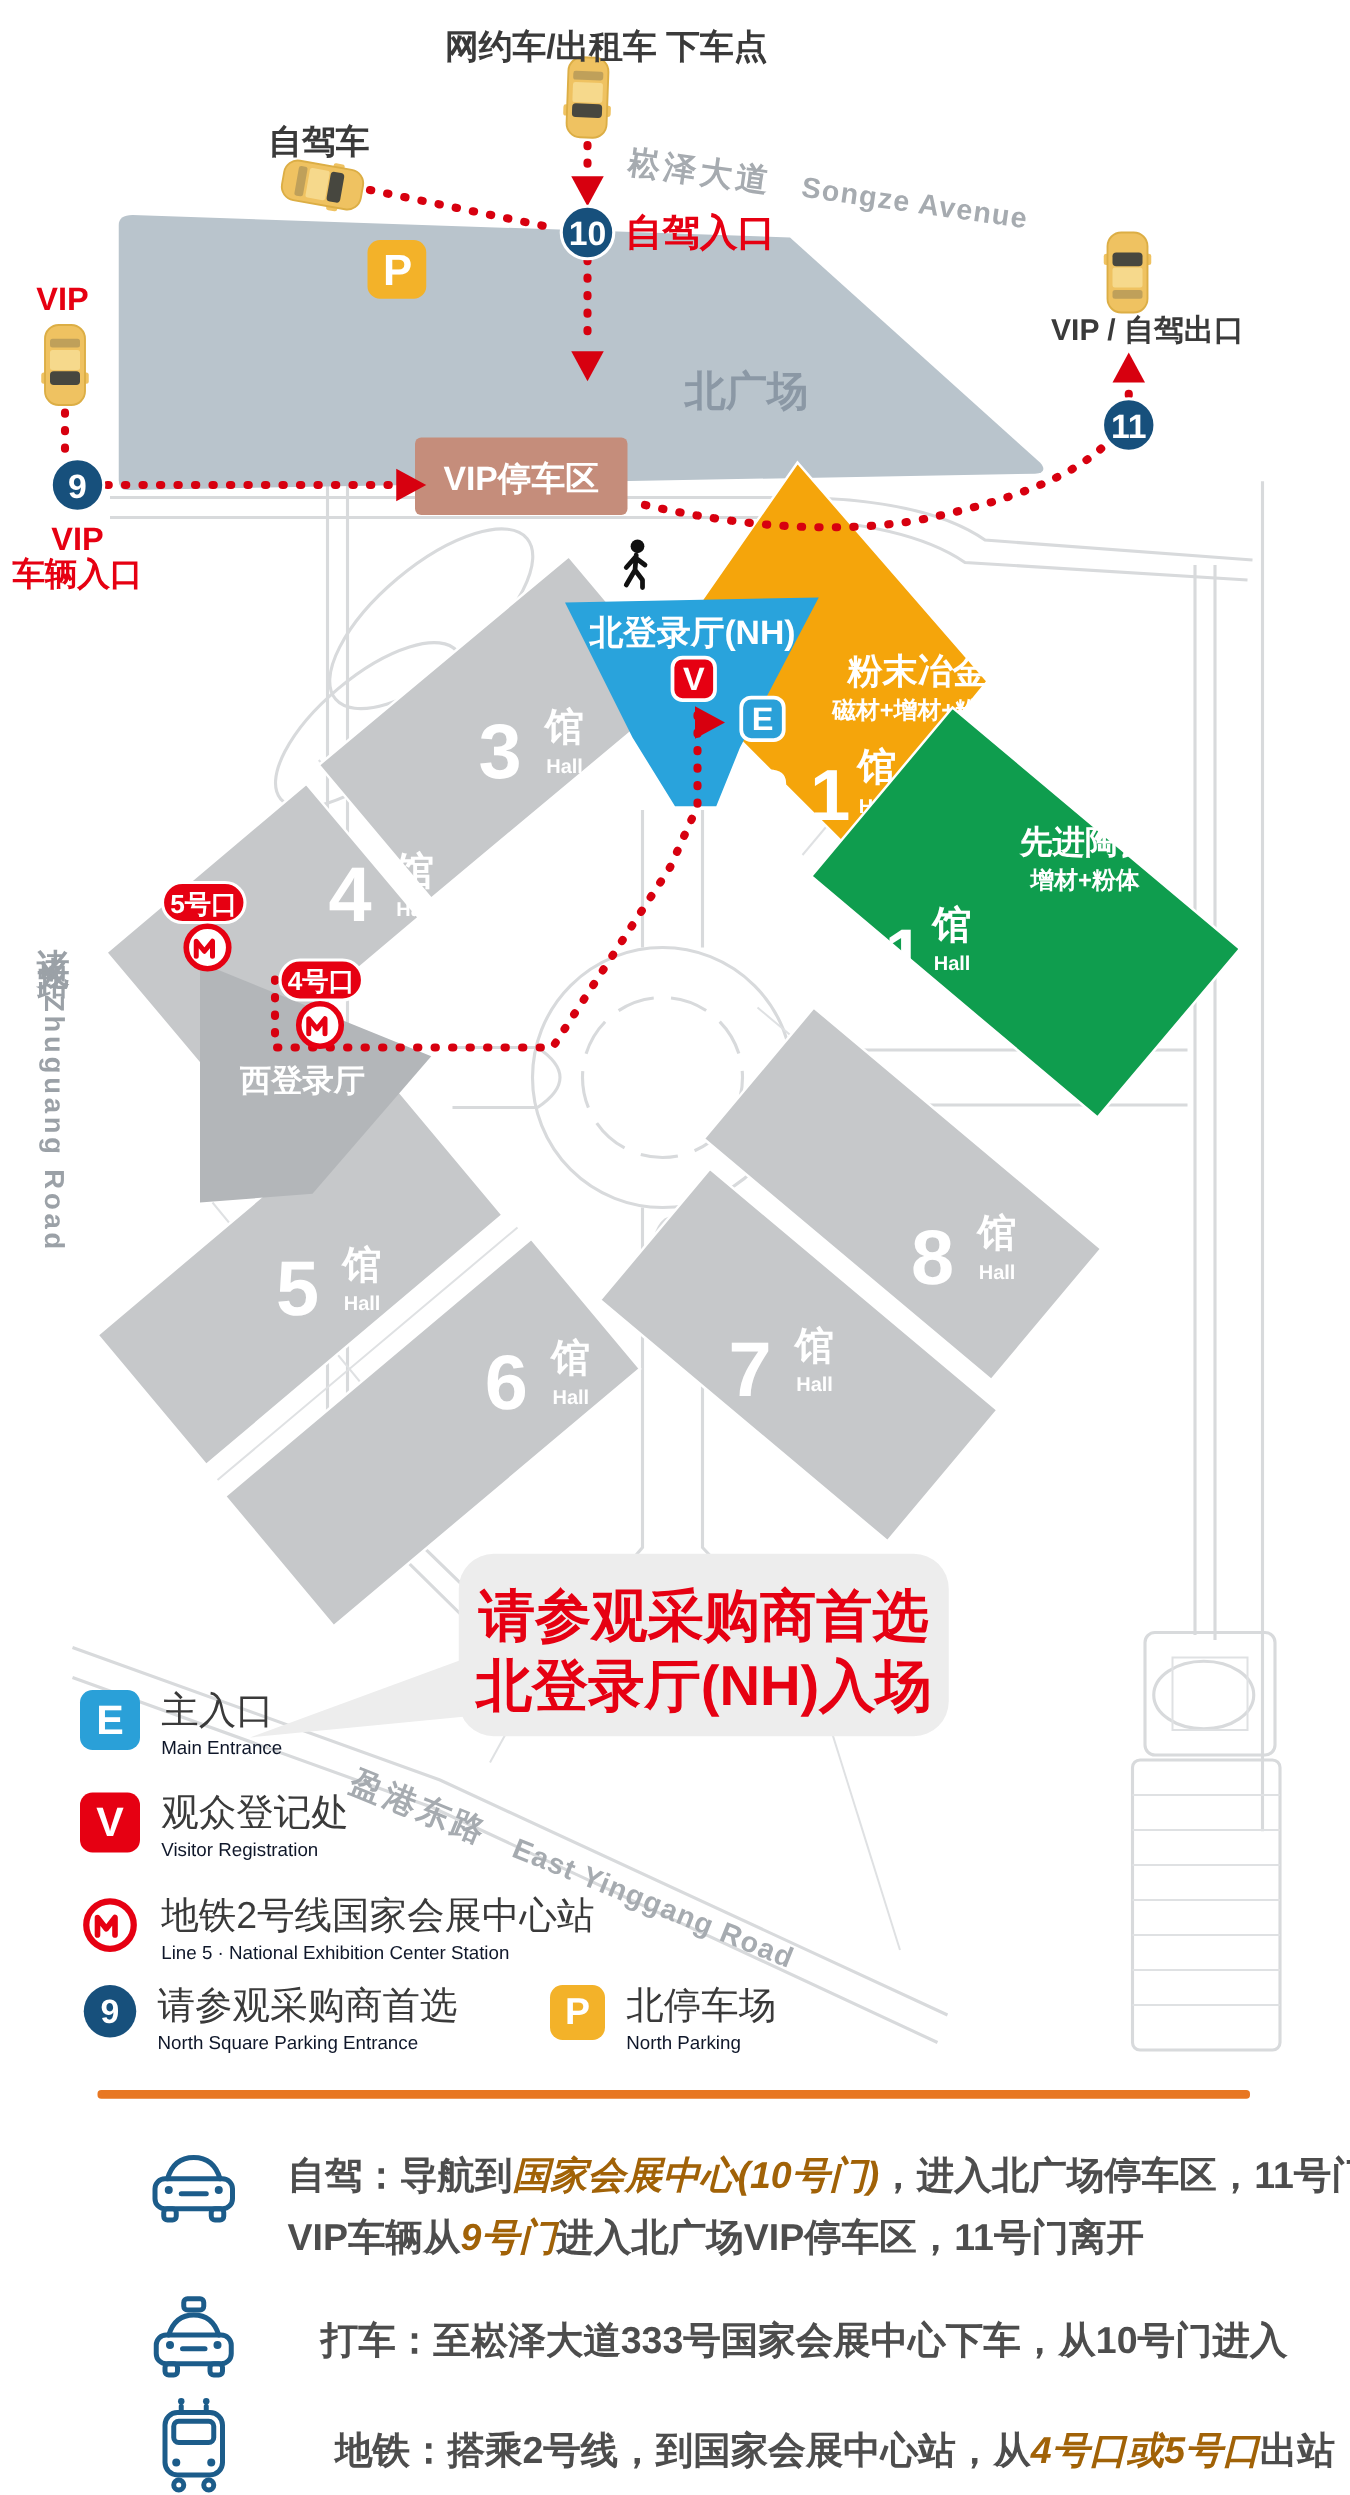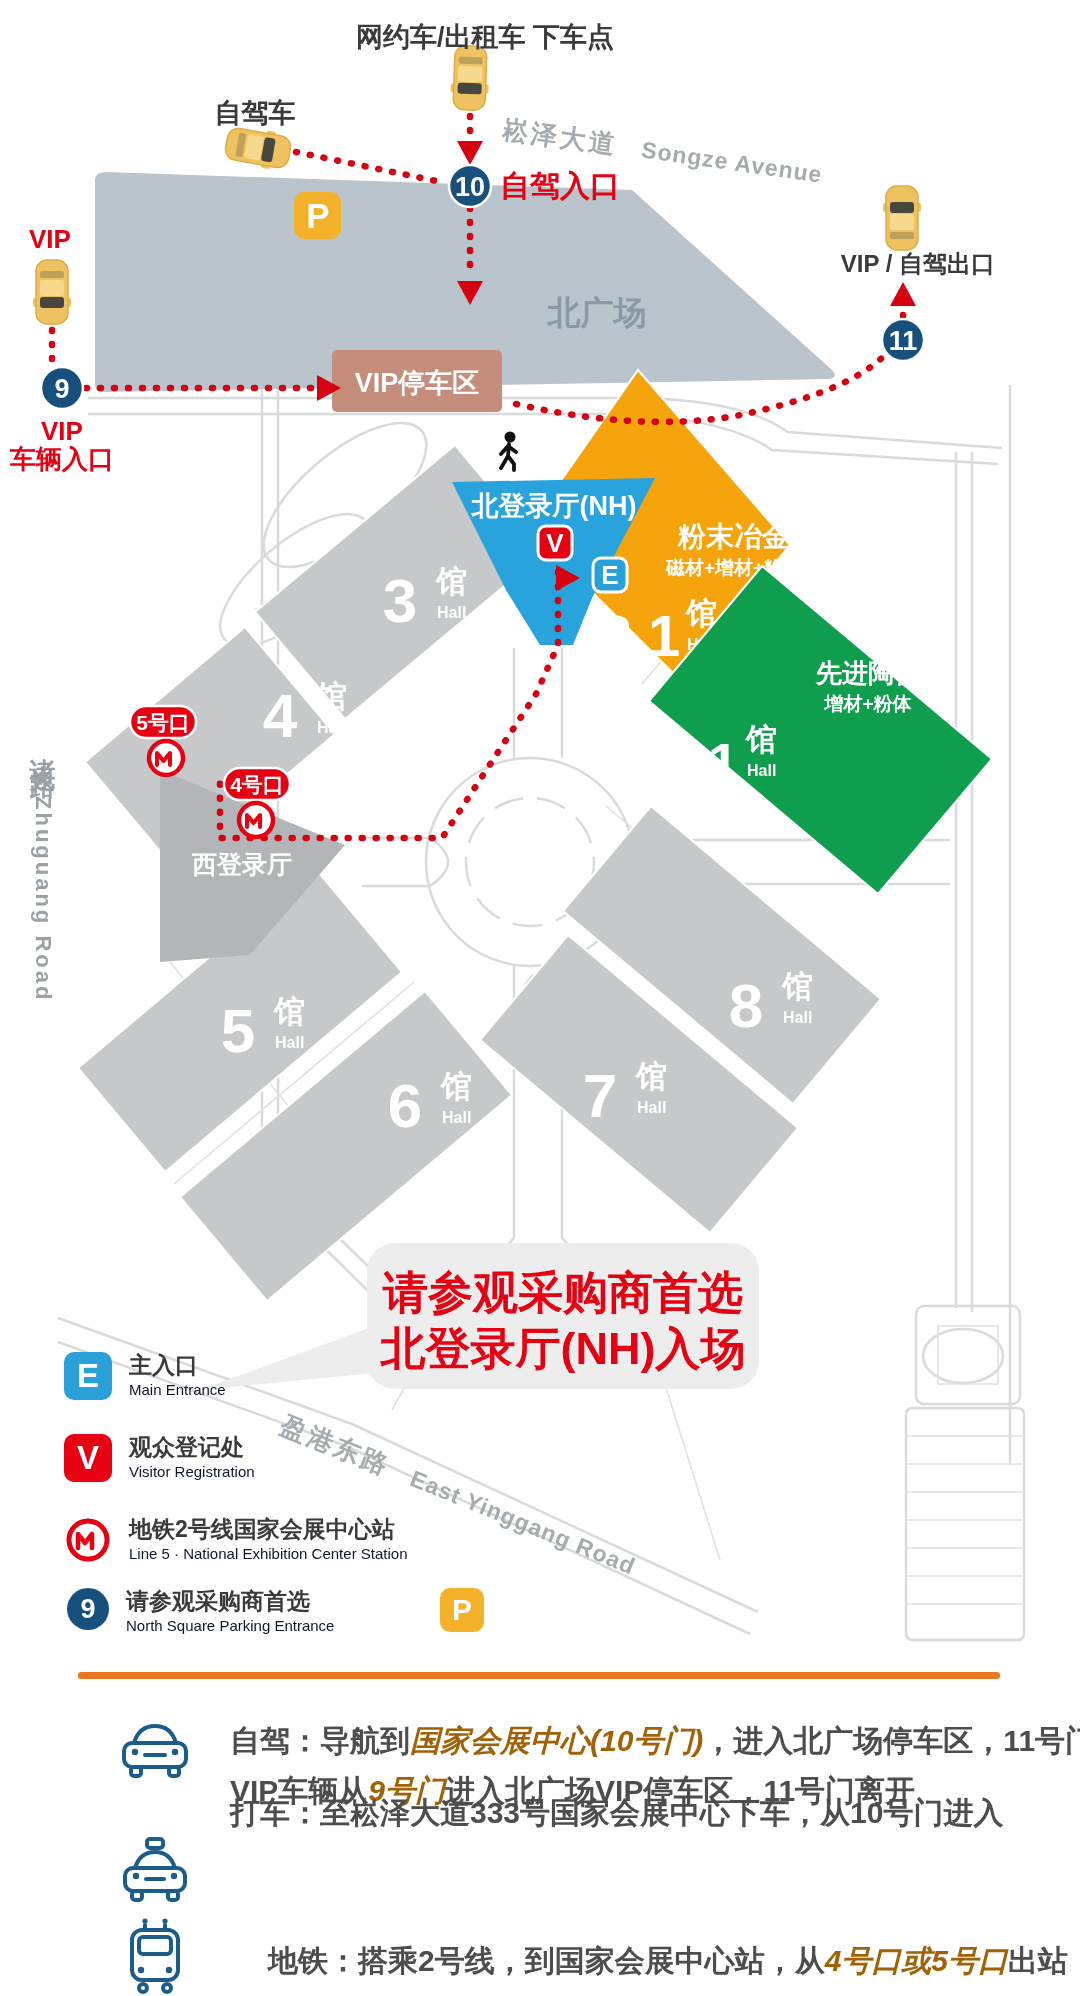--- a/index.html
+++ b/index.html
@@ -25,21 +25,21 @@
   .diag-label{position:absolute;color:#a6abb0;font-weight:bold;white-space:nowrap;}
   .diag-label .cn{font-size:26px;letter-spacing:3px;}
   .diag-label .en{font-size:23px;margin-left:20px;letter-spacing:1px;}
   
   .legend-item{position:absolute;display:flex;align-items:flex-start;gap:17px;}
   .legend-badge{
     width:48px;height:48px;border-radius:10px;display:flex;align-items:center;justify-content:center;
     color:#fff;font-size:33px;font-weight:bold;flex:0 0 auto;
   }
   .legend-badge.round{border-radius:50%;width:42px;height:42px;font-size:27px;margin-left:3px;}
-  .legend-text .cn{font-size:23px;font-weight:bold;color:#3a3a3a;line-height:1.15;}
+  .legend-text .cn{font-size:30px;font-weight:normal;color:#3a3a3a;line-height:1.15;}
   .legend-text .en{font-size:15px;color:#0f172a;line-height:1.2;margin-top:3px;}
   
   .divider{position:absolute;left:78px;top:1672px;width:922px;height:7px;background:#e87722;border-radius:3px;}
   .dir-icon{position:absolute;left:110px;}
   .dir-text{position:absolute;left:230px;width:800px;}
   .dir-text .dir-line{font-size:30px;font-weight:bold;color:#4d4d4d;line-height:50px;white-space:nowrap;}
   .dir-text .red{color:#a16207;font-style:italic;}
 </style>
 </head>
 <body>
@@ -303,20 +303,24 @@
 </div>
 <div class="legend-item" style="left:64px;top:1588px;">
   <div class="legend-badge round" style="background:#17507c;">9</div>
   <div class="legend-text">
     <div class="cn">请参观采购商首选</div>
     <div class="en">North Square Parking Entrance</div>
   </div>
 </div>
 <div class="legend-item" style="left:440px;top:1588px;">
   <div class="legend-badge" style="background:#f3b229;width:44px;height:44px;font-size:30px;">P</div>
+  <div class="legend-text">
+    <div class="cn">北停车场</div>
+    <div class="en">North Parking</div>
+  </div>
 </div>
 
 
 <div class="divider"></div>
 
 <div class="dir-icon" style="top:1712px;">
   <svg width="90" height="72" viewBox="-45 -36 90 72">
     <g fill="none" stroke="#1c5c8a" stroke-width="4" stroke-linecap="round" stroke-linejoin="round">
       <path d="M-21,-5 Q-16,-22 0,-22 Q16,-22 21,-5"></path>
       <rect x="-31" y="-5" width="62" height="24" rx="8"></rect>
@@ -340,21 +344,21 @@
       <path d="M-20,-4 Q-15,-20 0,-20 Q15,-20 20,-4"></path>
       <rect x="-30" y="-4" width="60" height="23" rx="8"></rect>
       <rect x="-23" y="19" width="10" height="9" rx="3"></rect>
       <rect x="13" y="19" width="10" height="9" rx="3"></rect>
       <path d="M-9,7 H9"></path>
     </g>
     <circle cx="-19" cy="4" r="3.2" fill="#1c5c8a"></circle>
     <circle cx="19" cy="4" r="3.2" fill="#1c5c8a"></circle>
   </svg>
 </div>
-<div class="dir-text" style="top:1788px;">
+<div class="dir-text" style="top:1848px;text-align:right;">
     <div class="dir-line"><span>打车：至崧泽大道333号国家会展中心下车，从10号门进入</span></div>
   </div>
 
 <div class="dir-icon" style="top:1916px;">
   <svg width="90" height="80" viewBox="-45 -42 90 80">
     <g fill="none" stroke="#1c5c8a" stroke-width="4" stroke-linecap="round" stroke-linejoin="round">
       <path d="M-10,-28 L-10,-33 M10,-28 L10,-33"></path>
       <rect x="-23" y="-28" width="46" height="50" rx="10"></rect>
       <rect x="-16" y="-21" width="32" height="17" rx="4"></rect>
       <circle cx="-12" cy="30" r="4"></circle>

